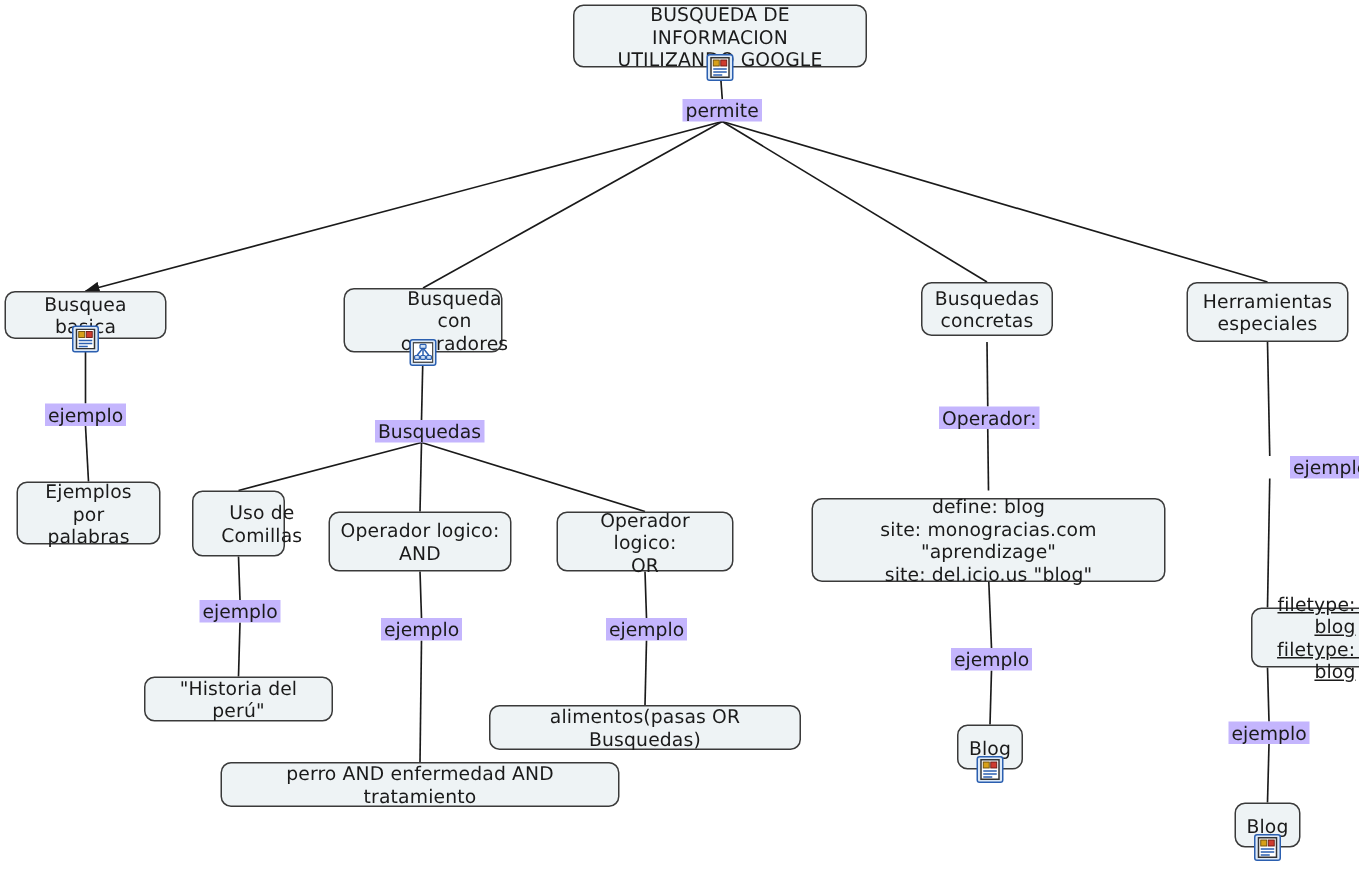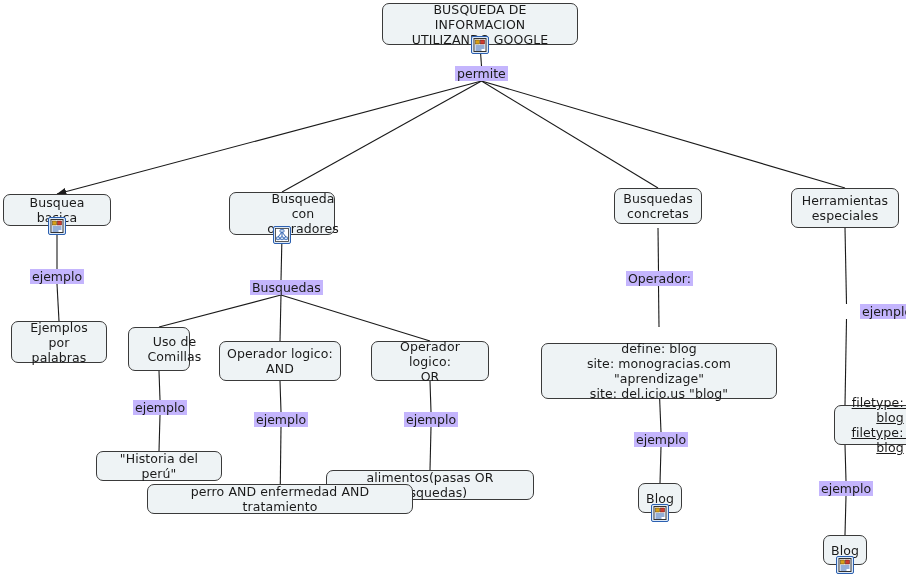--- a/index.html
+++ b/index.html
@@ -148,28 +148,28 @@
       <div class="node" style="left: 791px; top: 188px; width: 108px; height: 40px;">Herramientas
 especiales</div>
       <div class="node" style="left: 11px; top: 321px; width: 96px; height: 42px;">Ejemplos por
 palabras</div>
       <div class="node" style="left: 128px; top: 327px; width: 62px; height: 44px; padding-left: 37px;">Uso de
 Comillas</div>
       <div class="node" style="left: 219px; top: 341px; width: 122px; height: 40px;">Operador logico:
 AND</div>
       <div class="node" style="left: 371px; top: 341px; width: 118px; height: 40px;">Operador logico:
 OR</div>
-      <div class="node" style="left: 541px; top: 343px; width: 236px; height: 56px;">define: blog
+      <div class="node" style="left: 541px; top: 332px; width: 236px; height: 56px;">define: blog
 site: monogracias.com "aprendizage"
 site: del.icio.us "blog"</div>
       <div class="node" style="left: 834px; top: 405px; width: 112px; height: 40px; text-decoration: underline;">filetype: pdf blog
 filetype: ppt blog</div>
       <div class="node" style="left: 96px; top: 451px; width: 126px; height: 30px;">"Historia del perú"</div>
       <div class="node" style="left: 326px; top: 470px; width: 208px; height: 30px;">alimentos(pasas OR Busquedas)</div>
-      <div class="node" style="left: 147px; top: 484px; width: 266px; height: 30px;">perro AND enfermedad AND tratamiento</div>
+      <div class="node" style="left: 147px; top: 508px; width: 266px; height: 30px;">perro AND enfermedad AND tratamiento</div>
       <div class="node" style="left: 638px; top: 483px; width: 44px; height: 30px;">Blog</div>
       <div class="nodeicon" style="left: 651px; top: 504px;">
         <svg width="14" height="14" viewBox="0 0 14 14">
           <rect x="1" y="0.5" width="12" height="13" fill="#ffffff" stroke="#333" stroke-width="1"></rect>
           <rect x="2.5" y="2" width="4" height="4" fill="#d8a018" stroke="#6a4a08" stroke-width="0.6"></rect>
           <rect x="7.5" y="2" width="4" height="4" fill="#cf3b2f" stroke="#6a1a12" stroke-width="0.6"></rect>
           <rect x="2.5" y="7.5" width="9" height="1" fill="#2b5fb0"></rect>
           <rect x="2.5" y="9.5" width="9" height="1" fill="#2b5fb0"></rect>
           <rect x="2.5" y="11.5" width="6" height="1" fill="#2b5fb0"></rect>
         </svg>

